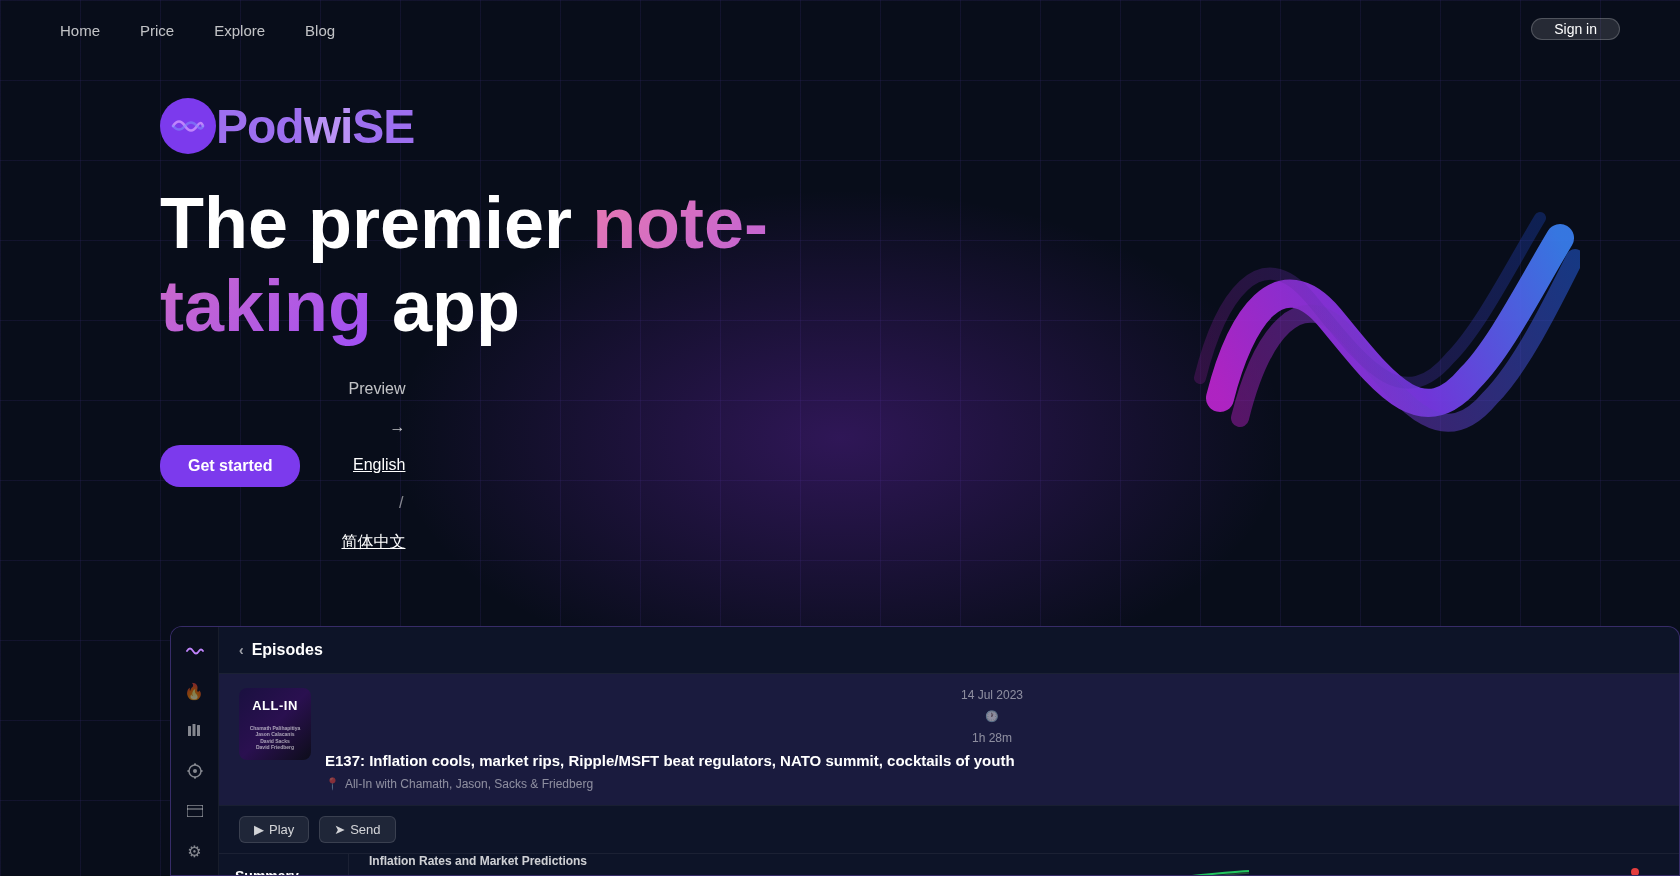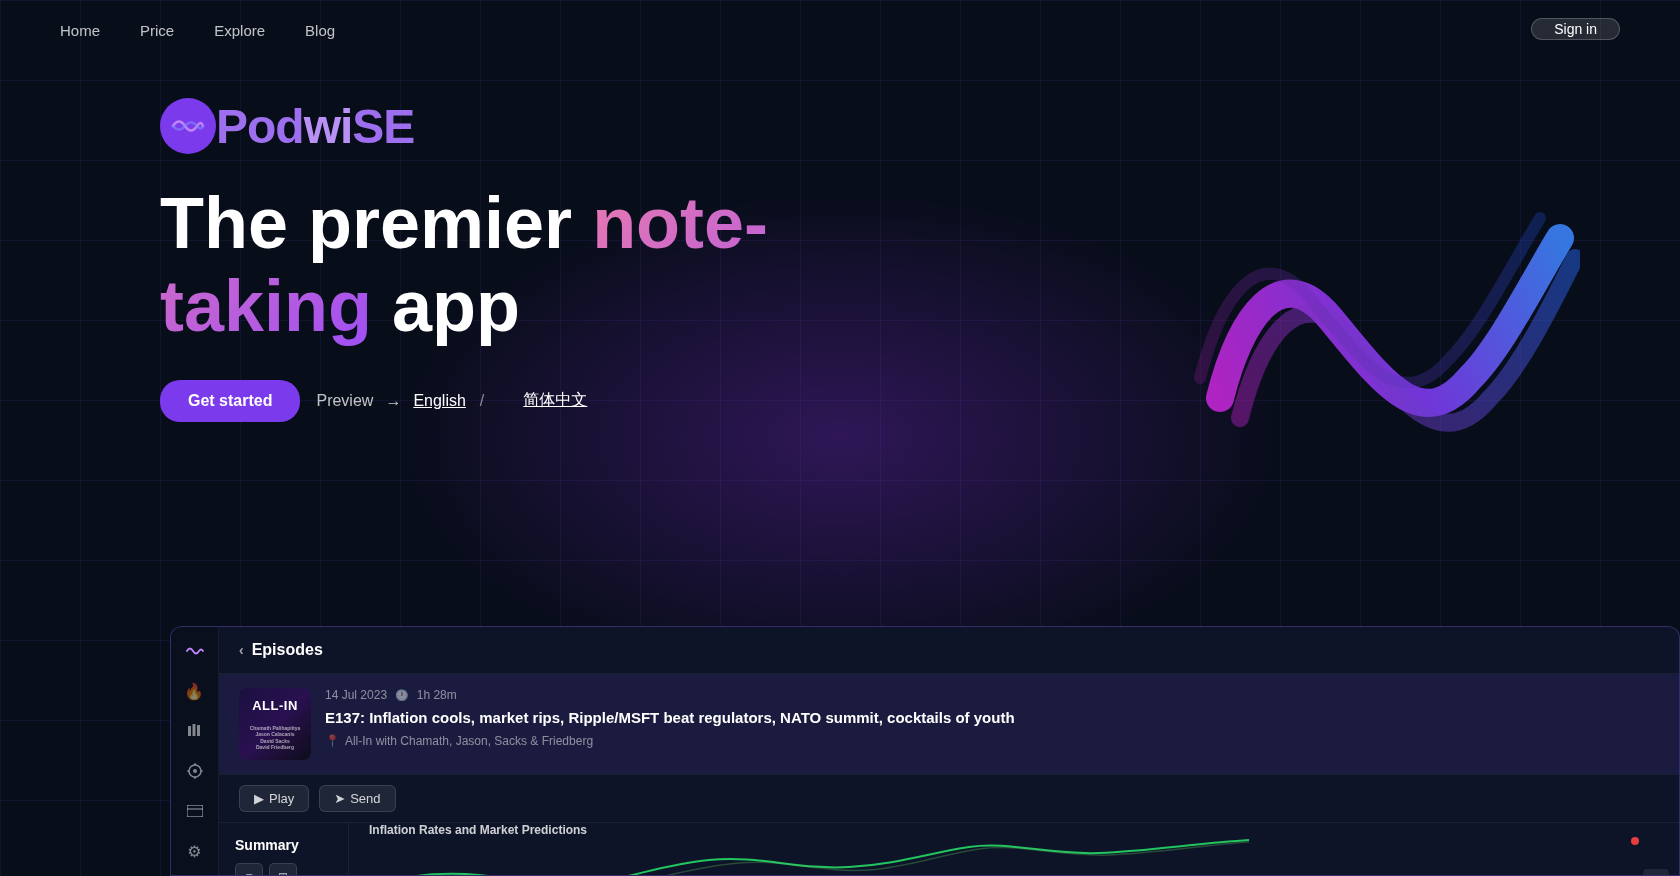--- a/index.html
+++ b/index.html
@@ -144,24 +144,25 @@
       border: none;
       padding: 12px 28px;
       border-radius: 20px;
       font-size: 16px;
       font-weight: 600;
       cursor: pointer;
     }
 
     .preview-row {
       display: flex;
-      align-items: center;
-      gap: 12px;
+      align-items: flex-end;
+      gap: 20px;
       font-size: 16px;
       color: rgba(255,255,255,0.75);
+      flex-direction: column;
     }
 
     .preview-arrow {
       color: rgba(255,255,255,0.75);
     }
 
     .preview-lang {
       color: #fff;
       text-decoration: underline;
       cursor: pointer;
@@ -310,20 +311,21 @@
       flex: 1;
     }
 
     .episode-meta {
       display: flex;
       align-items: center;
       gap: 8px;
       font-size: 12px;
       color: rgba(255,255,255,0.5);
       margin-bottom: 6px;
+      flex-direction: column;
     }
 
     .episode-meta .clock-icon {
       font-size: 11px;
     }
 
     .episode-title {
       font-size: 15px;
       font-weight: 600;
       color: #fff;

